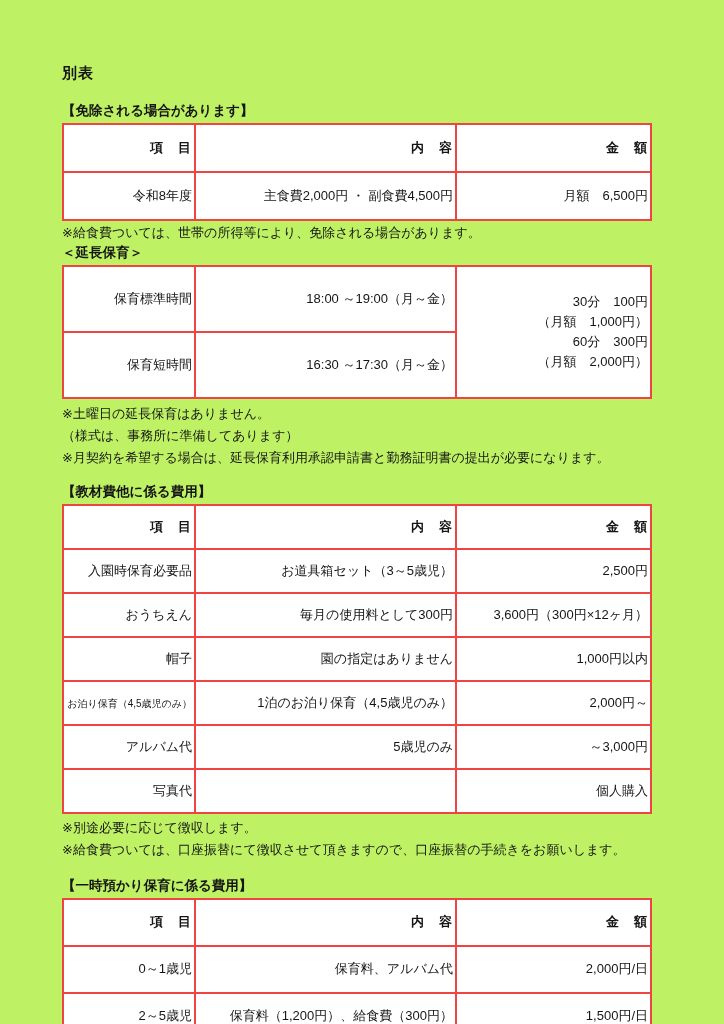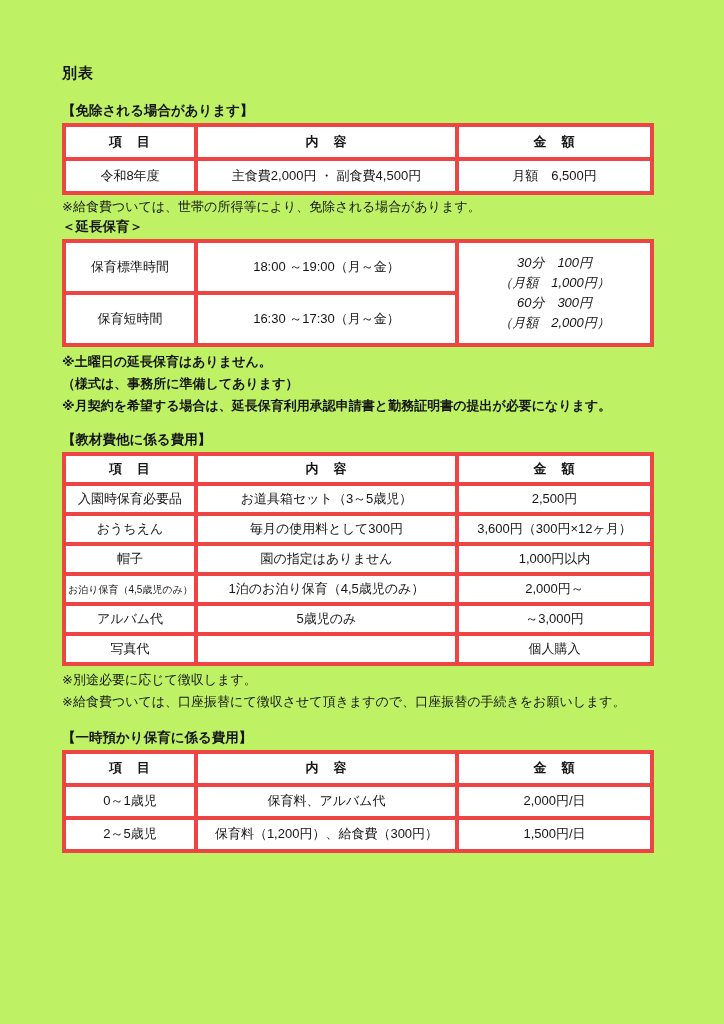--- a/index.html
+++ b/index.html
@@ -7,36 +7,36 @@
     width:724px;height:1024px;margin:0 auto;background:#bef264;
     box-sizing:border-box;padding:64px 60px 0 62px;
     font-family:"Liberation Sans","DejaVu Sans",sans-serif;
     color:#151515;font-size:13px;overflow:hidden;
   }
   .content{width:588px;}
   .doc-title{font-size:15px;font-weight:700;line-height:18px;margin:0 0 20px 0;letter-spacing:1px;}
   .sec-heading{font-size:13.5px;font-weight:600;line-height:18px;margin:0 0 3px 0;}
   table{border-collapse:collapse;width:588px;table-layout:fixed;background:#fff;}
   table{border:2px solid #1b1b1b;}
-  td,th{border:4px solid #ef4444;text-align:center;vertical-align:middle;
-        padding:4px 2px;font-weight:normal;font-size:13px;line-height:1.3;
+  td,th{border:2px solid #ef4444;text-align:right;vertical-align:middle;
+        padding:12px 2px;font-weight:normal;font-size:13px;line-height:1.3;
         overflow:hidden;white-space:nowrap;}
   th{font-weight:600;letter-spacing:1px;}
   .t1 td,.t1 th{height:22px;}
   .t1{margin-bottom:2px;}
   .t2 td{height:40px;}
   .t2{margin:0 0 4px 0;}
-  .t2 .fee-cell{line-height:20px;font-style:italic;}
+  .t2 .fee-cell{line-height:20px;}
   .t3 td,.t3 th{height:18px;}
   .t3{margin-bottom:3px;}
   .t4 td,.t4 th{height:21px;}
   .small-cell{font-size:10px;}
   .note{line-height:20px;margin:0;}
   .note-block{margin:0 0 14px 0;}
-  .note-block .note{line-height:22px;font-weight:bold;}
+  .note-block .note{line-height:22px;}
   .note-block-2{margin:0 0 16px 0;}
   .note-block-2 .note{line-height:22px;}
   .single-note{margin:0 0 1px 0;}
 </style>
 </head>
 <body>
 
 <div class="page">
   <div class="content">
 

